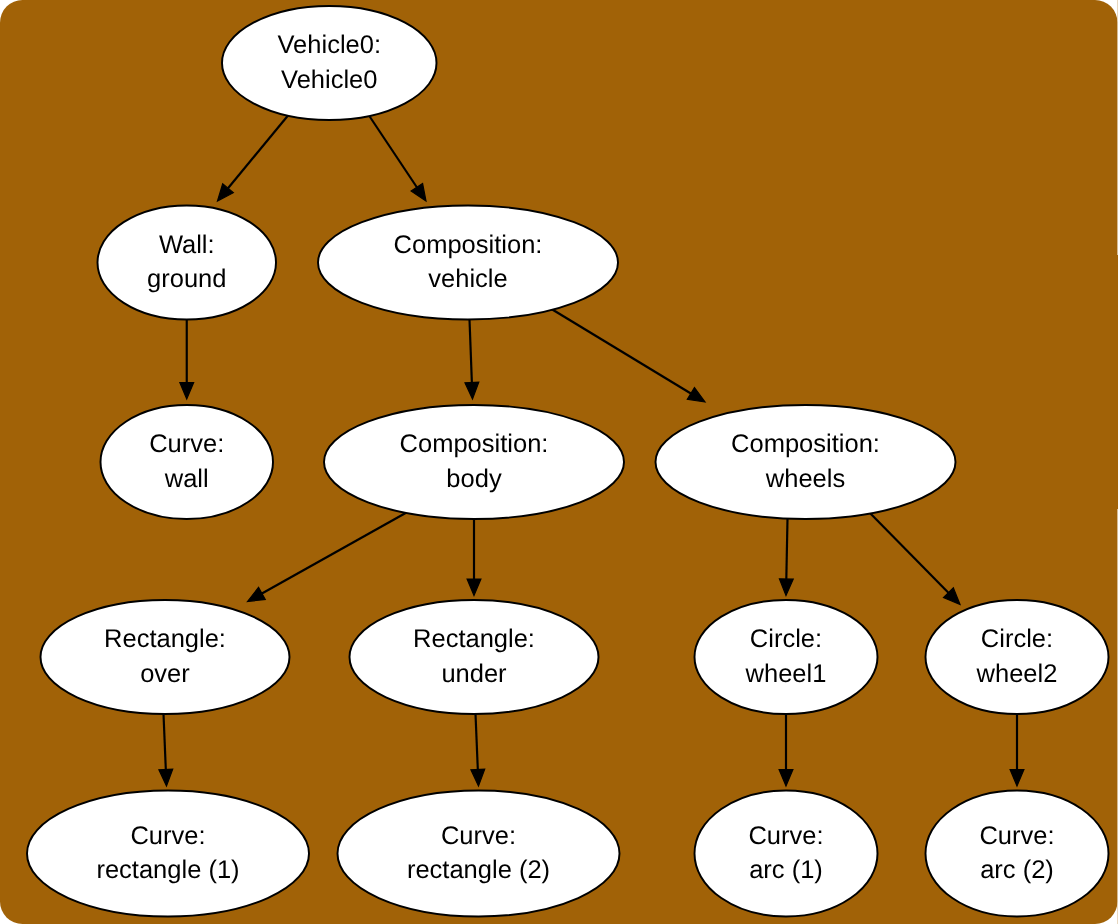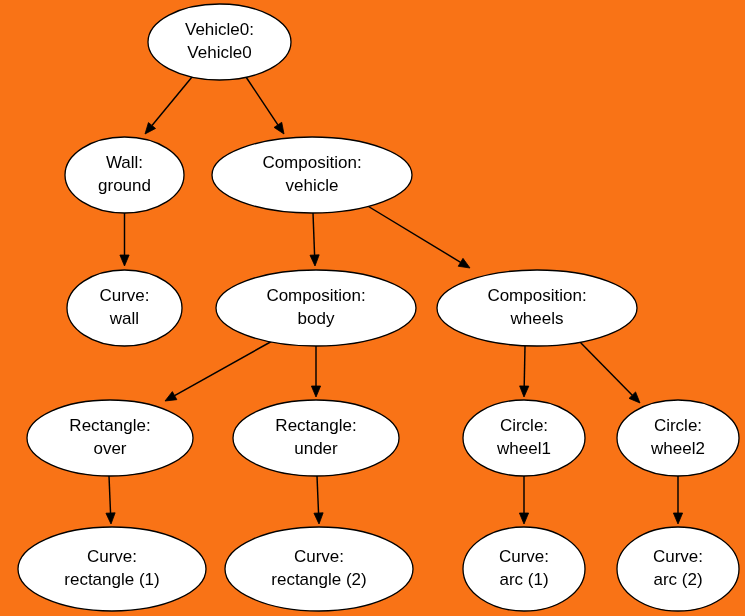--- a/index.html
+++ b/index.html
@@ -10,21 +10,22 @@
   body {
     width: 745px;
     height: 616px;
     font-family: "Liberation Sans", sans-serif;
     overflow: hidden;
   }
   #graph-root {
     position: relative;
     width: 745px;
     height: 616px;
-    background: #f97316;
+    background: #a16207;
+    border-radius: 15px;
   }
   svg#graph-canvas {
     display: block;
     width: 745px;
     height: 616px;
   }
   .node-ellipse {
     fill: #ffffff;
     stroke: #000000;
     stroke-width: 1.3;

